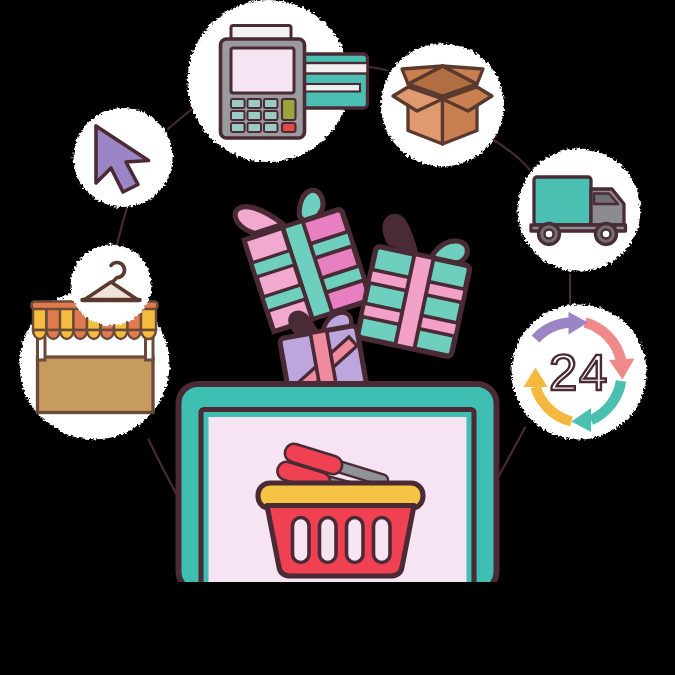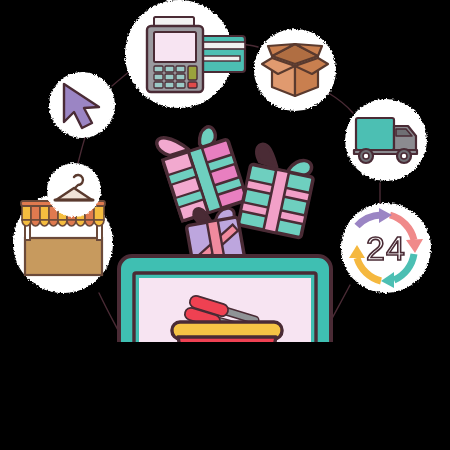--- a/index.html
+++ b/index.html
@@ -5,21 +5,21 @@
 <style>
   html, body {
     margin: 0;
     padding: 0;
     background: #000000;
     font-family: "Liberation Sans", sans-serif;
   }
   #stage {
     position: relative;
     width: 450px;
-    height: 342px;
+    height: 388px;
     background: #000000;
     overflow: hidden;
   }
   #stage svg {
     display: block;
     width: 450px;
     height: 450px;
   }
   .nofill { fill: none; }
 </style>

